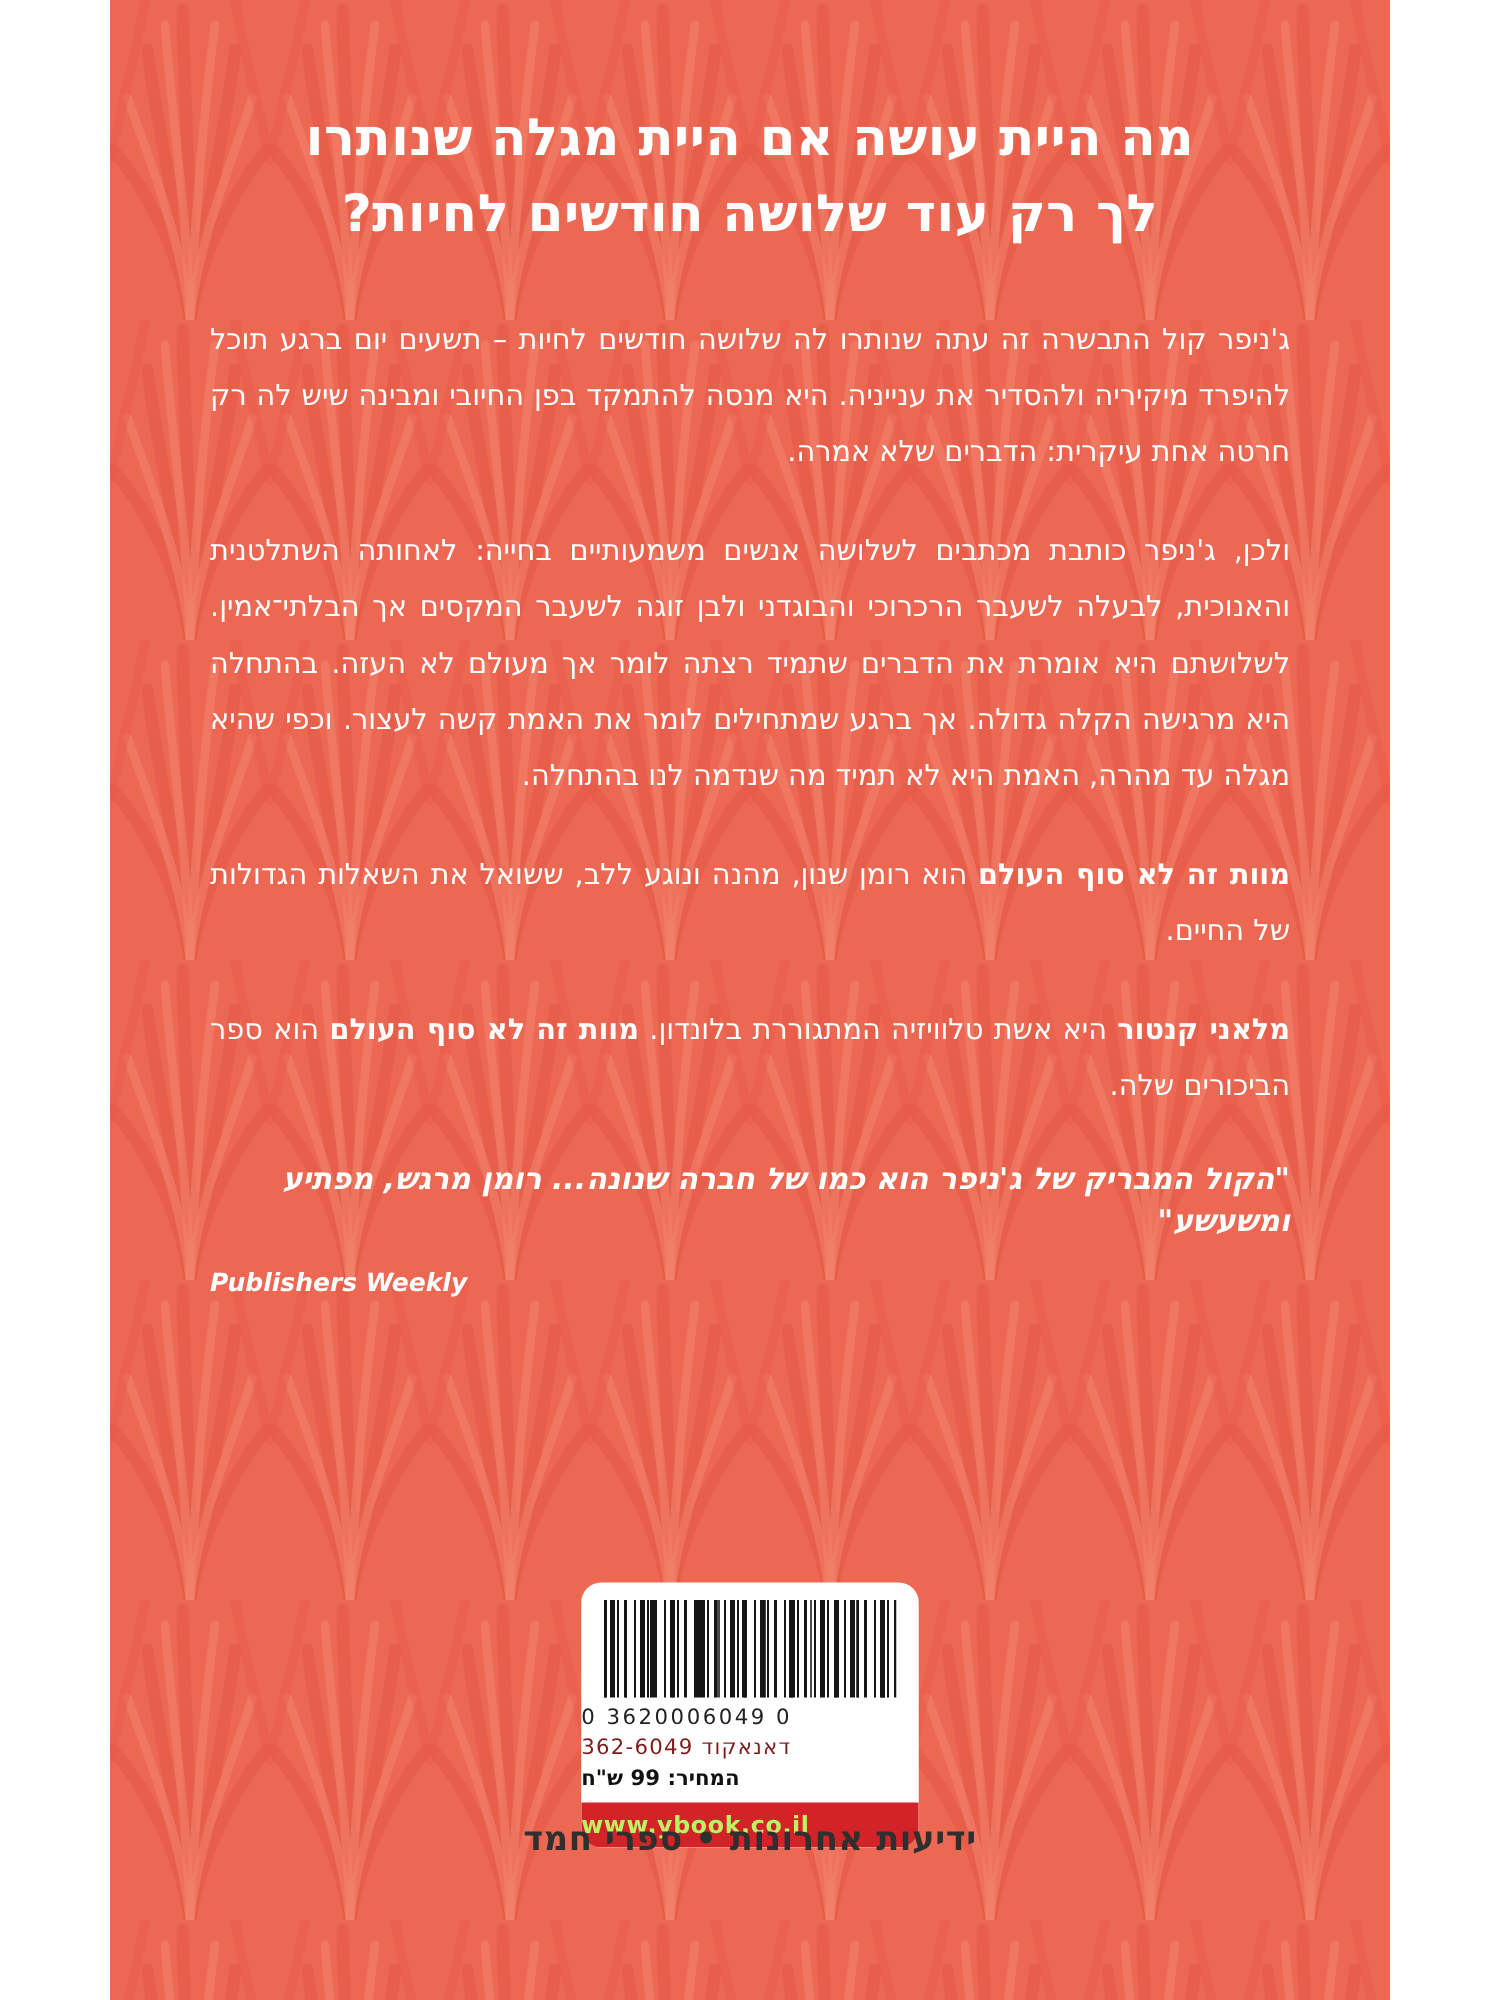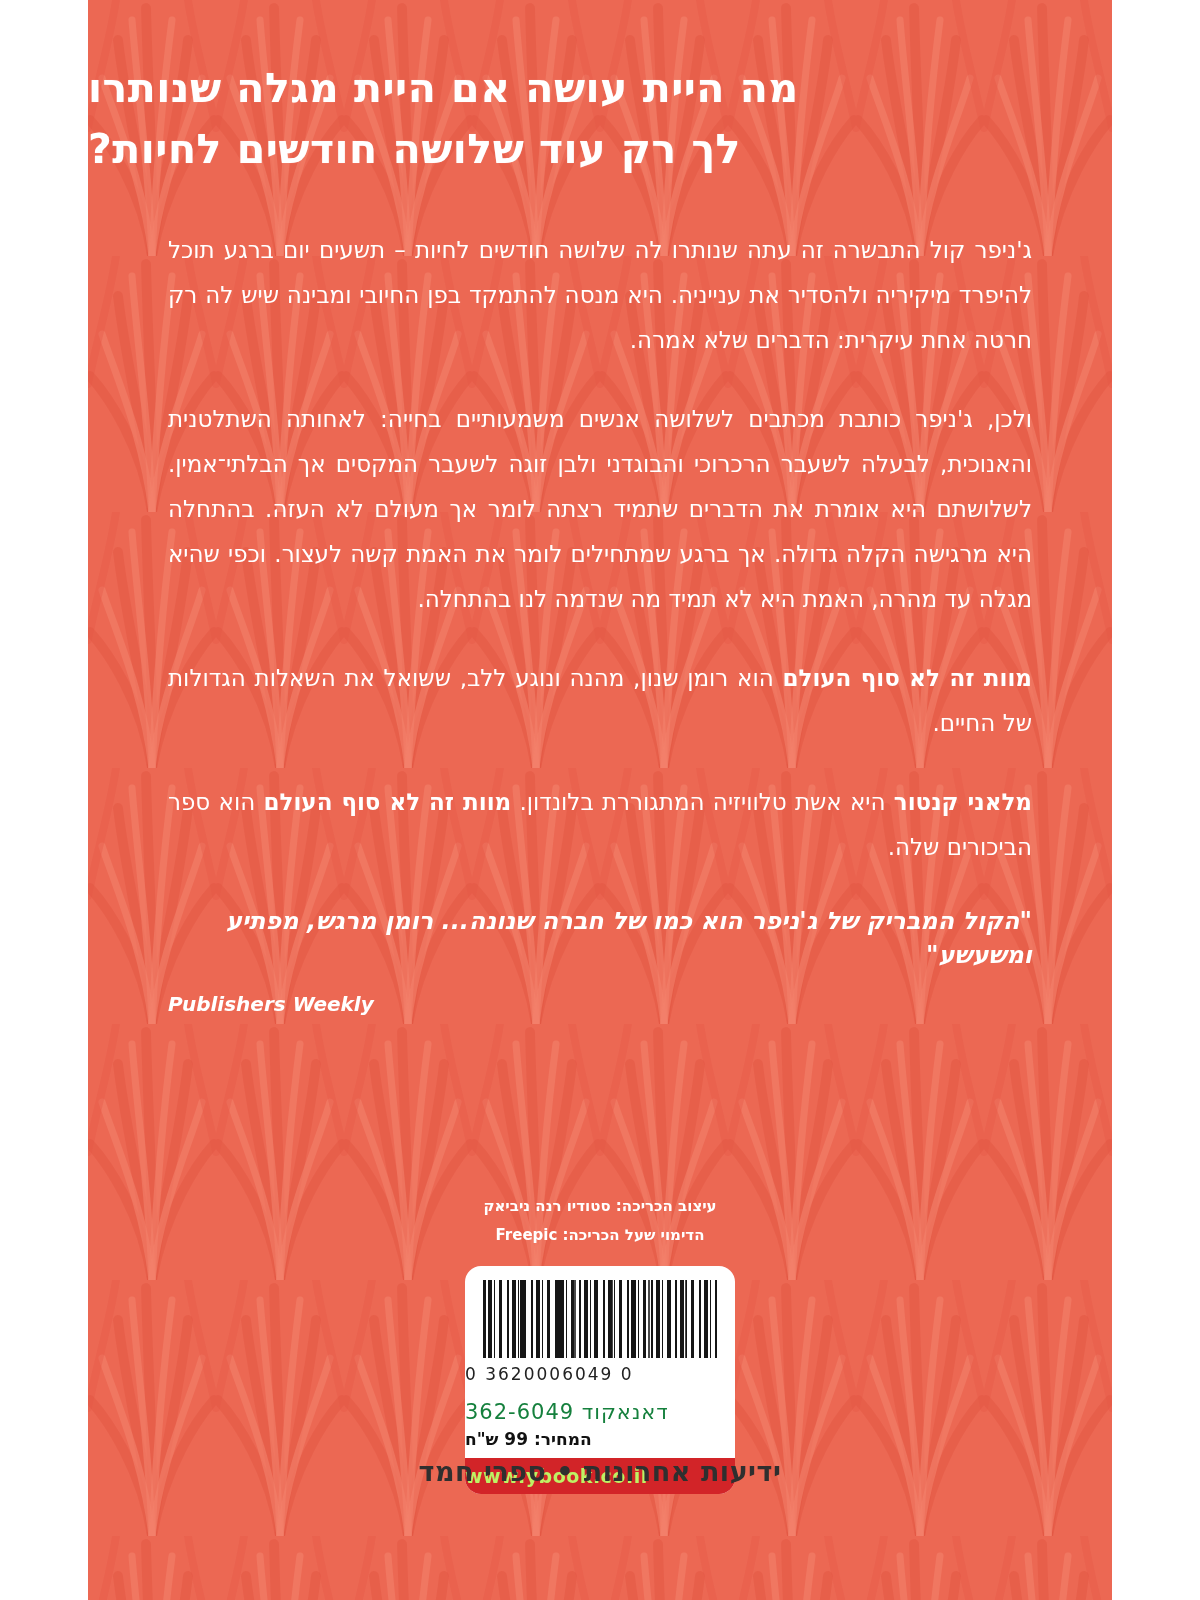--- a/index.html
+++ b/index.html
@@ -5,21 +5,21 @@
   * { box-sizing: border-box; margin: 0; padding: 0; }
   html, body { width: 1200px; height: 1600px; background: #ffffff; overflow: hidden;
                font-family: "DejaVu Sans", sans-serif; }
 
   .cover { position: absolute; left: 88px; top: 0; width: 1024px; height: 1600px;
            background: #ec6853; overflow: hidden; }
   .pattern-svg { position: absolute; left: 0; top: 0; width: 100%; height: 100%; }
 
   .content { position: relative; width: 100%; height: 100%; direction: rtl; color: #ffffff; }
 
-  .headline { padding-top: 58px; text-align: left; font-weight: bold;
+  .headline { padding-top: 80px; text-align: center; font-weight: bold;
               font-size: 41px; line-height: 61px; letter-spacing: 0.5px;
               text-shadow: 0 0 1px rgba(255,255,255,.35); }
 
   .body-copy { margin: 48px 80px 0 80px; }
   .body-copy p { font-size: 23px; line-height: 45px; text-align: justify;
                  margin-bottom: 34px; font-weight: 500; }
   .body-copy p b { font-weight: bold; }
 
   .review { margin: 12px 80px 0 80px; }
   .review-quote { font-size: 24px; line-height: 34px; font-weight: bold; font-style: italic;
@@ -34,21 +34,21 @@
                  width: 270px; background: #ffffff; border-radius: 16px; overflow: hidden;
                  text-align: left; color: #2b2b2b; }
   .bars { height: 78px; margin: 14px 18px 6px 18px;
           background-image:
             repeating-linear-gradient(90deg, #161616 0 2px, transparent 2px 5px,
               #161616 5px 9px, transparent 9px 11px, #161616 11px 12px,
               transparent 12px 16px, #161616 16px 19px, transparent 19px 24px),
             repeating-linear-gradient(90deg, #161616 0 3px, transparent 3px 10px,
               transparent 10px 17px, #4a4a4a 17px 19px, transparent 19px 37px); }
   .barcode-number { font-size: 17px; letter-spacing: 2px; color: #222222; }
-  .danacode { direction: rtl; font-size: 21px; letter-spacing: 1px; margin-top: 16px; color: #15803d; }
+  .danacode { direction: rtl; font-size: 17px; letter-spacing: 1px; margin-top: 4px; color: #7f1d1d; }
   .price { direction: rtl; font-size: 17px; font-weight: bold; margin: 5px 0 9px 0; color: #111111; }
   .web-band { height: 36px; line-height: 36px; font-size: 19px; font-weight: bold;
               letter-spacing: 0.5px; color: #bef264; }
 
   .publisher-line { position: absolute; left: 0; top: 1456px; width: 100%;
                     text-align: center; font-size: 27px; font-weight: bold;
                     color: #2f2f2f; direction: rtl; letter-spacing: 0.5px; }
 </style>
 </head>
 <body>
@@ -95,24 +95,20 @@
       <p>ולכן, ג'ניפר כותבת מכתבים לשלושה אנשים משמעותיים בחייה: לאחותה השתלטנית והאנוכית, לבעלה לשעבר הרכרוכי והבוגדני ולבן זוגה לשעבר המקסים אך הבלתי־אמין. לשלושתם היא אומרת את הדברים שתמיד רצתה לומר אך מעולם לא העזה. בהתחלה היא מרגישה הקלה גדולה. אך ברגע שמתחילים לומר את האמת קשה לעצור. וכפי שהיא מגלה עד מהרה, האמת היא לא תמיד מה שנדמה לנו בהתחלה.</p>
       <p><b>מוות זה לא סוף העולם</b><span> הוא רומן שנון, מהנה ונוגע ללב, ששואל את השאלות הגדולות של החיים.</span></p>
       <p><b>מלאני קנטור</b><span> היא אשת טלוויזיה המתגוררת בלונדון. </span><b>מוות זה לא סוף העולם</b><span> הוא ספר הביכורים שלה.</span></p>
     </div>
 
     <div class="review">
       <div class="review-quote">"הקול המבריק של ג'ניפר הוא כמו של חברה שנונה... רומן מרגש, מפתיע ומשעשע"</div>
       <div class="review-source">Publishers Weekly</div>
     </div>
 
-    <div class="credits">
-      <div>עיצוב הכריכה: סטודיו רנה ניביאק</div>
-      <div>הדימוי שעל הכריכה: Freepic</div>
-    </div>
 
     <div class="barcode-box">
       <div class="bars"></div>
       <div class="barcode-number">0 3620006049 0</div>
       <div class="danacode">דאנאקוד 362-6049</div>
       <div class="price">המחיר: 99 ש"ח</div>
       <div class="web-band" style="background:#d22428;">www.ybook.co.il</div>
     </div>
 
     <div class="publisher-line">ידיעות אחרונות • ספרי חמד</div>

